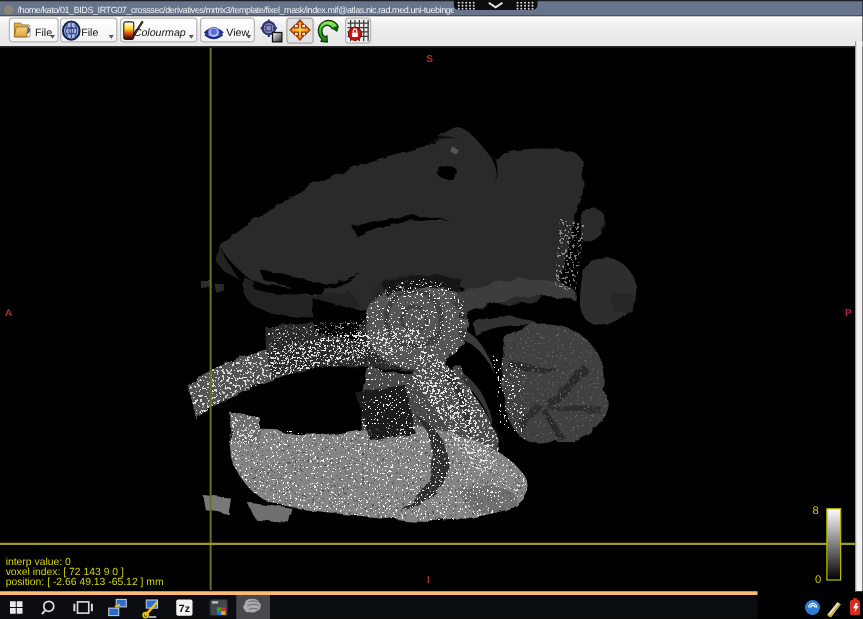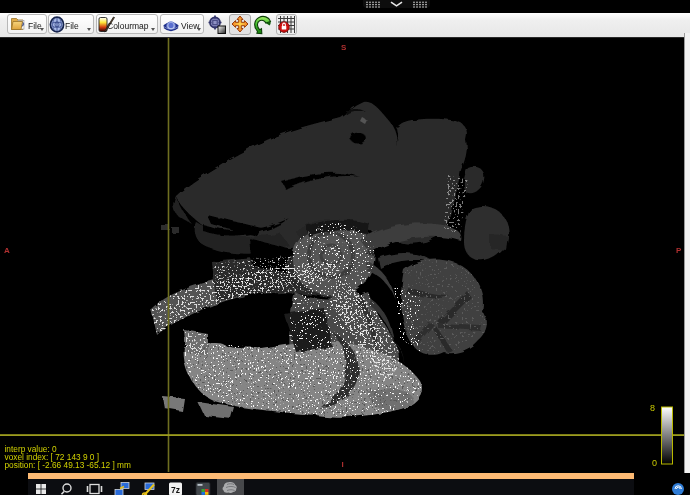--- a/index.html
+++ b/index.html
@@ -13,21 +13,21 @@
 
 #toolbar{position:absolute;top:13px;left:0;width:690px;height:25px;background:linear-gradient(#ffffff,#efefef 30%,#e7e7e7);border-bottom:1px solid #2a2a2a;box-sizing:border-box;}
 .tbtn{position:absolute;top:1px;height:20px;background:linear-gradient(#ffffff,#f2f2f2);border:1px solid #b8b8b8;border-radius:3px;box-sizing:border-box;color:#111;font-size:10px;}
 .tbtn .lbl{position:absolute;top:6px;font-size:8.5px;color:#151515;}
 .drop{position:absolute;right:2px;bottom:2px;width:0;height:0;border-left:2.5px solid transparent;border-right:2.5px solid transparent;border-top:3px solid #555;}
 
 #view{position:absolute;top:38px;left:0;width:690px;height:435px;background:#000;}
 
 #rstrip{position:absolute;top:33px;left:684px;width:6px;height:440px;background:#f2f2f2;border-left:1px solid #9a9a9a;box-sizing:border-box;}
 
-#taskbar{position:absolute;top:473px;left:0;width:606px;height:22px;background:#0c0d11;border-top:6px solid #fdba74;box-sizing:border-box;margin-left:28px;}
+#taskbar{position:absolute;top:473px;left:0;width:606px;height:22px;background:#0c0d11;border-top:3px solid #fdba74;box-sizing:border-box;}
 </style>
 </head>
 <body>
 <div id="root">
   <div id="view">
   <svg width="690" height="435" viewBox="0 38 690 435" style="position:absolute;top:0;left:0">
     <defs>
       <filter id="spk" x="-5%" y="-5%" width="110%" height="110%">
         <feTurbulence type="fractalNoise" baseFrequency="0.6" numOctaves="2" seed="7" result="n"></feTurbulence>
         <feColorMatrix in="n" type="matrix" values="0 0 0 0 0.92  0 0 0 0 0.92  0 0 0 0 0.92  20 20 20 0 -35" result="m"></feColorMatrix>
@@ -154,20 +154,24 @@
       <text x="650" y="411">8</text>
       <text x="652" y="466">0</text>
     </g>
 
     <g fill="#d2d200" font-family="Liberation Sans, sans-serif" font-size="8.3px">
       <text x="4.5" y="451.7">interp value: 0</text>
       <text x="4.5" y="459.9">voxel index: [ 72 143 9 0 ]</text>
       <text x="4.5" y="468.1">position: [ -2.66 49.13 -65.12 ] mm</text>
     </g>
   </svg>
+  </div>
+  <div id="titlebar">
+    <div id="titleicon"></div>
+    <div id="titletext">/home/kato/01_BIDS_IRTG07_crosssec/derivatives/mrtrix3/template/fixel_mask/index.mif@atlas.nic.rad.med.uni-tuebinge</div>
   </div>
   <div id="pill">
     <svg width="67" height="8" style="position:absolute;top:0;left:0">
       <g fill="#d8d8d8">
         <circle cx="4" cy="2.2" r="0.8"></circle>
           <circle cx="7" cy="2.2" r="0.8"></circle>
           <circle cx="10" cy="2.2" r="0.8"></circle>
           <circle cx="13" cy="2.2" r="0.8"></circle>
           <circle cx="16" cy="2.2" r="0.8"></circle>
         <circle cx="4" cy="4.6" r="0.8"></circle>
@@ -236,21 +240,21 @@
             <linearGradient id="cmg" x1="0" y1="0" x2="0" y2="1">
           <stop offset="0" stop-color="#ffffff"></stop>
               <stop offset="0.35" stop-color="#ffe93a"></stop>
           <stop offset="0.7" stop-color="#d23a10"></stop>
               <stop offset="1" stop-color="#2a0000"></stop>
         </linearGradient>
           </defs>
         <rect x="1" y="2.5" width="8" height="14" rx="1.5" fill="url(#cmg)" stroke="#222" stroke-width="0.9"></rect>
         <path d="M16.5 2.5 L8 16 l-1.2 1 l0.4 -1.7 L15.5 2 Z" fill="#754e1f" stroke="#1a1a1a" stroke-width="0.8"></path>
       </svg>
-      <div class="lbl" style="left:10px;">Colourmap</div>
+      <div class="lbl" style="left:10px;font-style:italic;">Colourmap</div>
       <div class="drop"></div>
     </div>
 
     <div class="tbtn" style="left:160px;width:44px;">
       <svg width="19" height="16" style="position:absolute;left:1px;top:3px">
         <path d="M1 8 Q 9 0 17 8 Q 9 14 1 8 Z" fill="#1e2f8a"></path>
         <circle cx="9" cy="8" r="4.2" fill="#b9c6ef" stroke="#6a7ed0" stroke-width="1"></circle>
         <circle cx="9" cy="7.4" r="2.6" fill="#5a6fd0"></circle>
         <path d="M2 9.5 Q 9 15.5 16 9.5" stroke="#1e2f8a" stroke-width="1.6" fill="none"></path>
       </svg>

